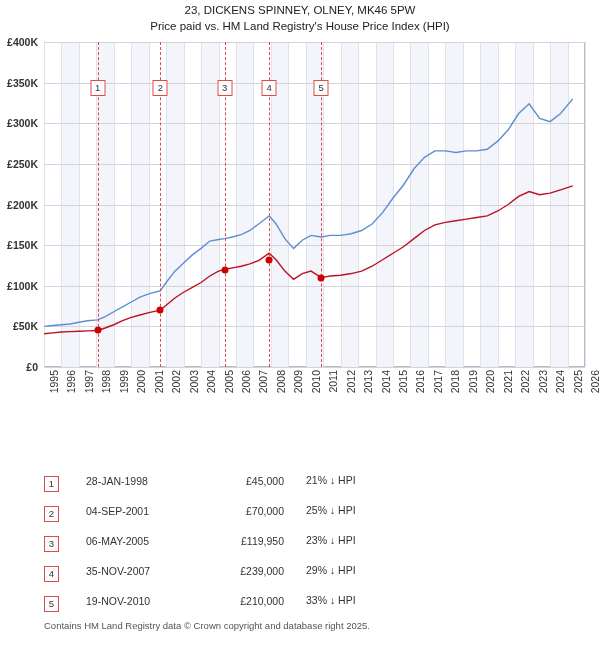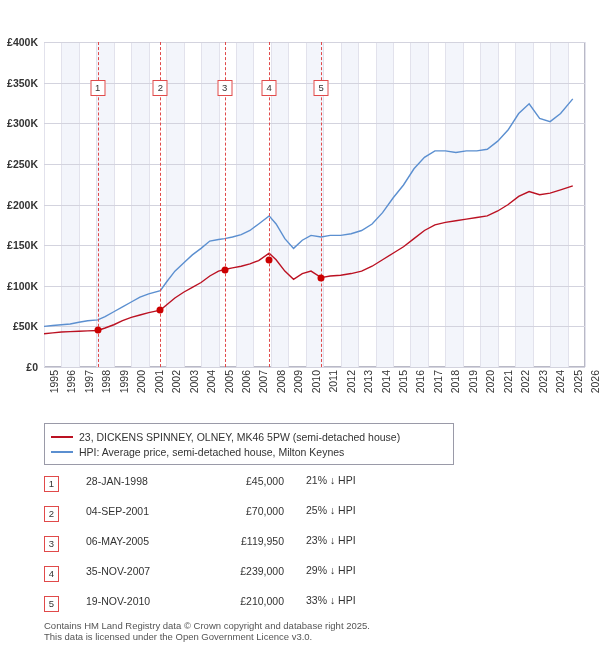--- a/index.html
+++ b/index.html
@@ -215,20 +215,24 @@
     font-size: 9.5px;
     color: #555555;
     line-height: 11px;
   }
 </style>
 </head>
 <body>
 
 <div id="root">
 
+  <div class="title-block">
+    <div class="title-line">23, DICKENS SPINNEY, OLNEY, MK46 5PW</div>
+    <div class="title-line">Price paid vs. HM Land Registry's House Price Index (HPI)</div>
+  </div>
 
   <div class="ylabels" id="ylabels">
       <div class="ytick-label" style="top: 325px;">£0</div>
       <div class="ytick-label" style="top: 284.375px;">£50K</div>
       <div class="ytick-label" style="top: 243.75px;">£100K</div>
       <div class="ytick-label" style="top: 203.125px;">£150K</div>
       <div class="ytick-label" style="top: 162.5px;">£200K</div>
       <div class="ytick-label" style="top: 121.875px;">£250K</div>
       <div class="ytick-label" style="top: 81.25px;">£300K</div>
       <div class="ytick-label" style="top: 40.625px;">£350K</div>
@@ -350,30 +354,20 @@
       <div class="xtick-label" style="left: 422.839px;">2019</div>
       <div class="xtick-label" style="left: 440.29px;">2020</div>
       <div class="xtick-label" style="left: 457.742px;">2021</div>
       <div class="xtick-label" style="left: 475.194px;">2022</div>
       <div class="xtick-label" style="left: 492.645px;">2023</div>
       <div class="xtick-label" style="left: 510.097px;">2024</div>
       <div class="xtick-label" style="left: 527.548px;">2025</div>
       <div class="xtick-label" style="left: 545px;">2026</div>
     </div>
 
-  <div class="legend">
-    <div class="legend-row">
-      <span class="legend-swatch" id="legend-swatch-0" style="background: rgb(187, 17, 34);"></span>
-      <span class="legend-text">23, DICKENS SPINNEY, OLNEY, MK46 5PW (semi-detached house)</span>
-    </div>
-    <div class="legend-row">
-      <span class="legend-swatch" id="legend-swatch-1" style="background: rgb(91, 143, 208);"></span>
-      <span class="legend-text">HPI: Average price, semi-detached house, Milton Keynes</span>
-    </div>
-  </div>
 
   <div class="table">
     <div class="table-row">
       <div class="row-num">1</div>
       <div class="row-date">28-JAN-1998</div>
       <div class="row-price">£45,000</div>
       <div class="row-delta">21% ↓ HPI</div>
     </div>
     <div class="table-row">
       <div class="row-num">2</div>
@@ -396,16 +390,15 @@
     <div class="table-row">
       <div class="row-num">5</div>
       <div class="row-date">19-NOV-2010</div>
       <div class="row-price">£210,000</div>
       <div class="row-delta">33% ↓ HPI</div>
     </div>
   </div>
 
   <div class="footer">
     <div class="footer-line">Contains HM Land Registry data © Crown copyright and database right 2025.</div>
-    <div class="footer-line">This data is licensed under the Open Government Licence v3.0.</div>
   </div>
 
 </div>
 
 </body></html>

